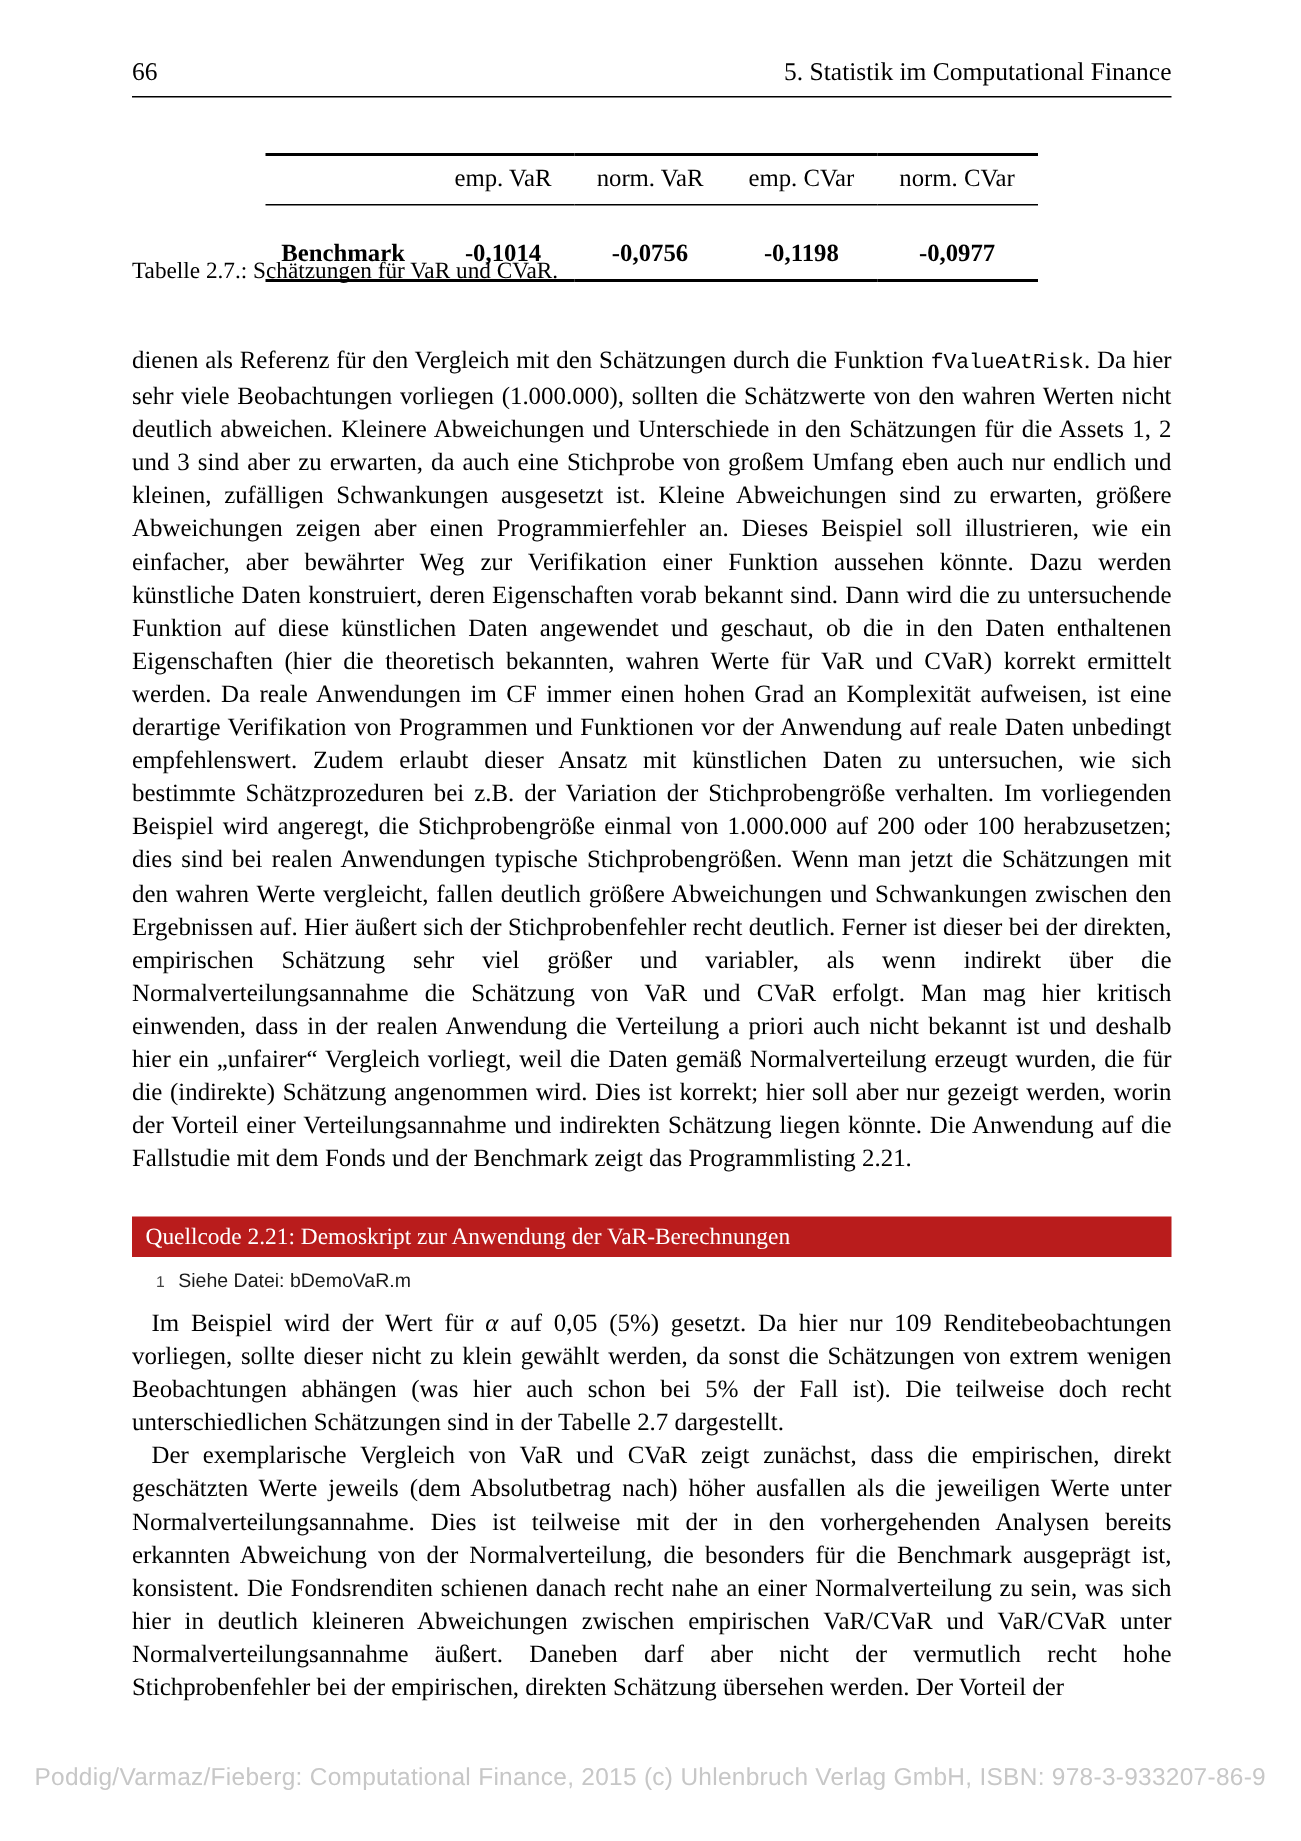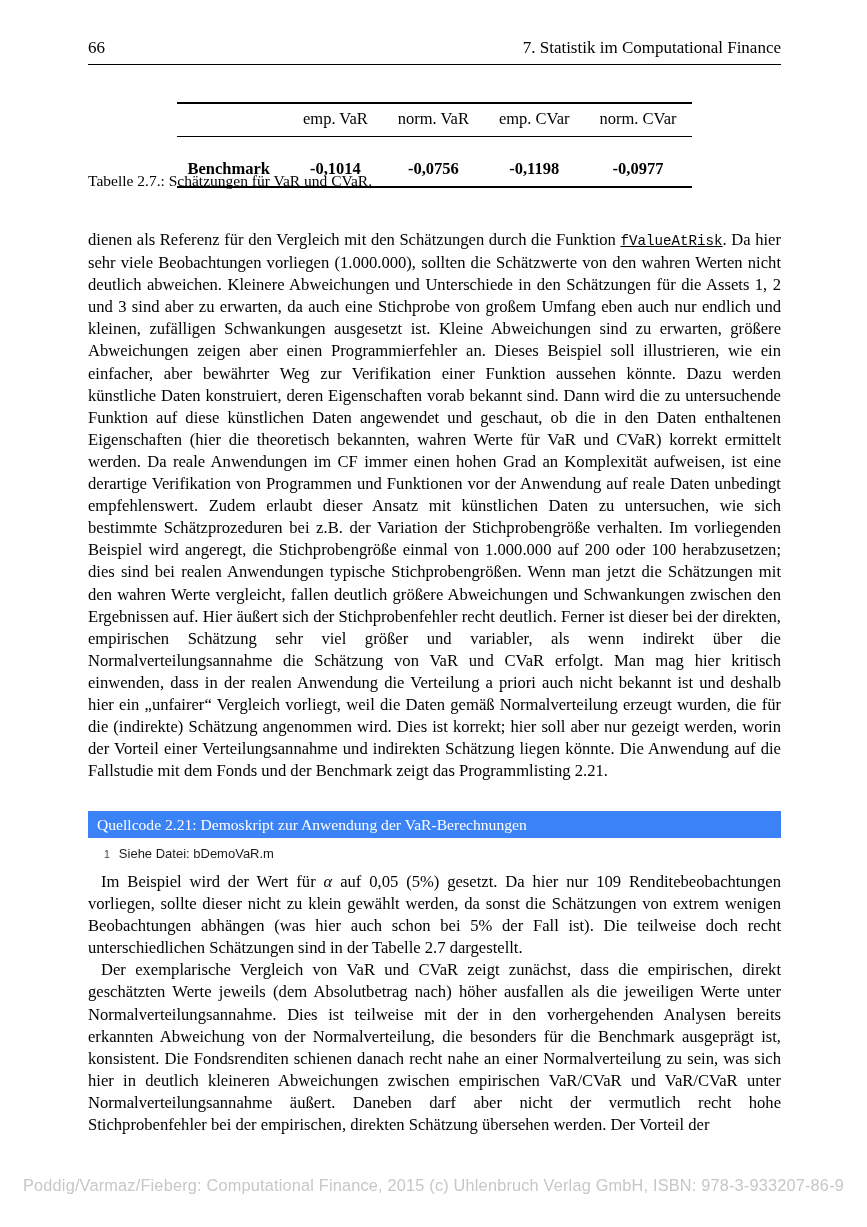--- a/index.html
+++ b/index.html
@@ -68,32 +68,31 @@
     line-height: 22.1px;
     text-align: justify;
   }
   .bodytext p { margin: 0; }
   .p1 { top: 229px; }
   .p23 { top: 871px; }
   .p23 p { text-indent: 13px; }
   .inline-code {
     font-family: "Liberation Mono", monospace;
     font-size: 14.2px;
-    text-decoration: underline;
   }
   .alpha { font-style: italic; }
 
   
   .listing-titlebar {
     position: absolute;
     top: 811px; left: 88px; width: 693px;
     box-sizing: border-box;
     height: 27px;
     line-height: 27px;
-    background: #3b82f6;
+    background: #b91c1c;
     color: #ffffff;
     font-size: 15.6px;
     padding-left: 9px;
   }
   .listing-code {
     position: absolute;
     top: 846px; left: 104px;
     font-family: Liberation Sans, sans-serif;
     font-size: 13px;
     color: #1a1a1a;
@@ -116,21 +115,21 @@
     letter-spacing: 0.2px;
   }
 </style>
 </head>
 <body>
 
 <div class="page">
 
   <div class="running-header">
     <span>66</span>
-    <span>7.  Statistik im Computational Finance</span>
+    <span>5.  Statistik im Computational Finance</span>
   </div>
 
   <div class="table-wrap">
     <table class="estimates">
       <thead>
         <tr>
           <th></th>
           <th>emp. VaR</th>
           <th>norm. VaR</th>
           <th>emp. CVar</th>

